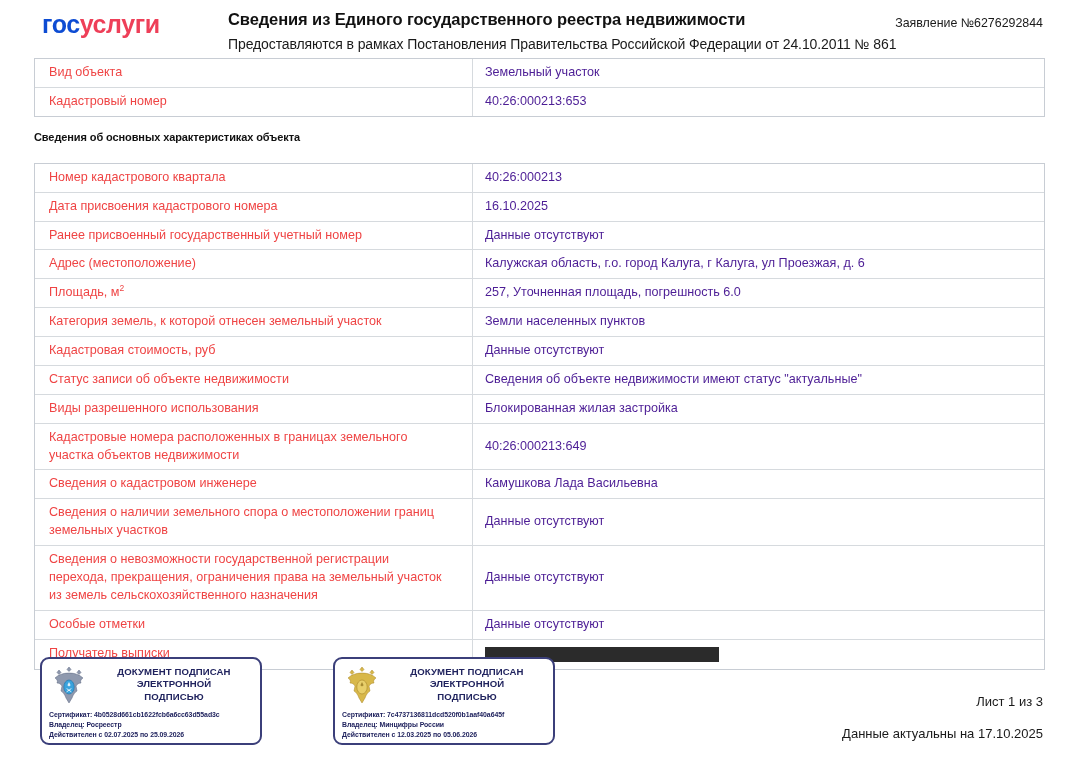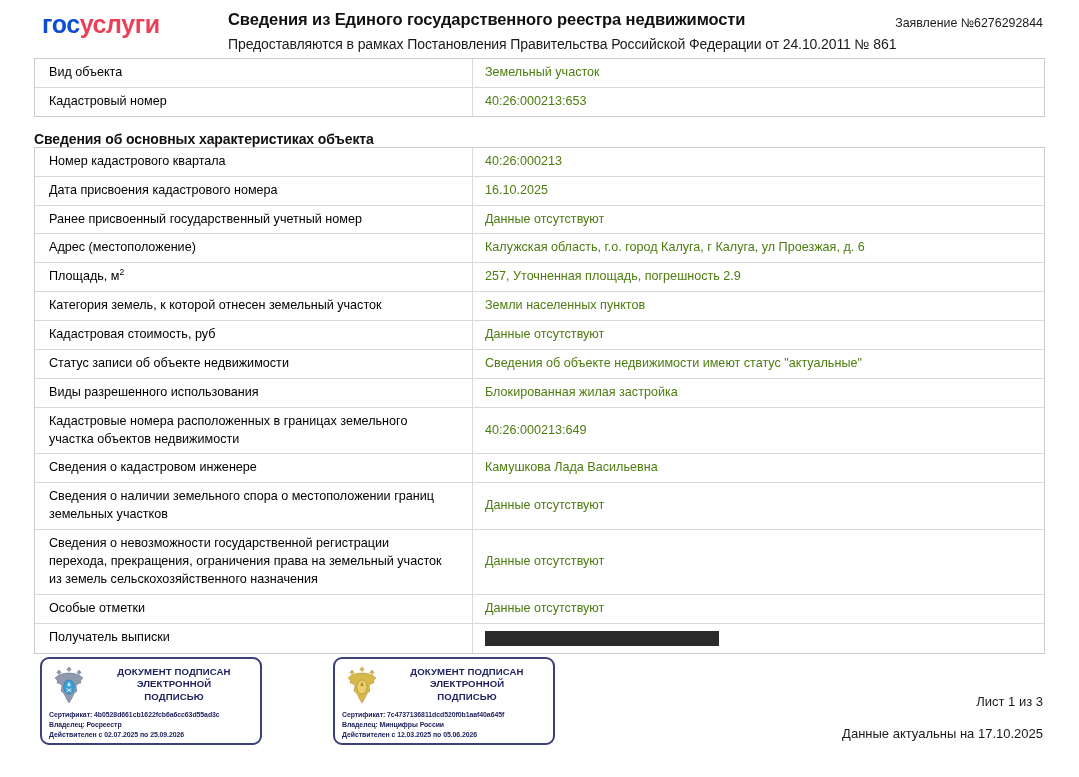--- a/index.html
+++ b/index.html
@@ -80,42 +80,42 @@
   }
   .row:last-child { border-bottom: none; }
 
   .cell-label {
     width: 438px;
     flex: 0 0 438px;
     box-sizing: border-box;
     padding: 5px 22px 5px 14px;
     font-size: 12.6px;
     line-height: 1.42;
-    color: #000000;
+    color: #ef4444;
     border-right: 1px solid #d6dade;
     display: flex;
     align-items: center;
   }
   .cell-value {
     flex: 1 1 auto;
     box-sizing: border-box;
     padding: 5px 10px 5px 12px;
     font-size: 12.6px;
     line-height: 1.42;
-    color: #4d7c0f;
+    color: #4c1d95;
     display: flex;
     align-items: center;
   }
   .cell-label span, .cell-value span { display: inline-block; }
 
   sup { font-size: 8.5px; vertical-align: super; line-height: 0; }
 
   .section-title {
-    margin: 14px 34px 0 34px;
-    font-size: 14px;
+    margin: 14px 34px 20px 34px;
+    font-size: 11px;
     font-weight: bold;
     color: #111111;
     letter-spacing: -0.1px;
   }
 
   .redacted {
     display: block;
     width: 234px;
     height: 15px;
     background: #2b2b2b;
@@ -235,21 +235,21 @@
 
   <div class="row">
     <div class="cell-label">Адрес (местоположение)</div>
     <div class="cell-value">Калужская область, г.о. город Калуга, г Калуга, ул Проезжая, д. 6</div>
   </div>
 
   <div class="row">
     <div class="cell-label">
         <span>Площадь, м<sup>2</sup></span>
       </div>
-    <div class="cell-value">257, Уточненная площадь, погрешность 2.9</div>
+    <div class="cell-value">257, Уточненная площадь, погрешность 6.0</div>
   </div>
 
   <div class="row">
     <div class="cell-label">Категория земель, к которой отнесен земельный участок</div>
     <div class="cell-value">Земли населенных пунктов</div>
   </div>
 
   <div class="row">
     <div class="cell-label">Кадастровая стоимость, руб</div>
     <div class="cell-value">Данные отсутствуют</div>

